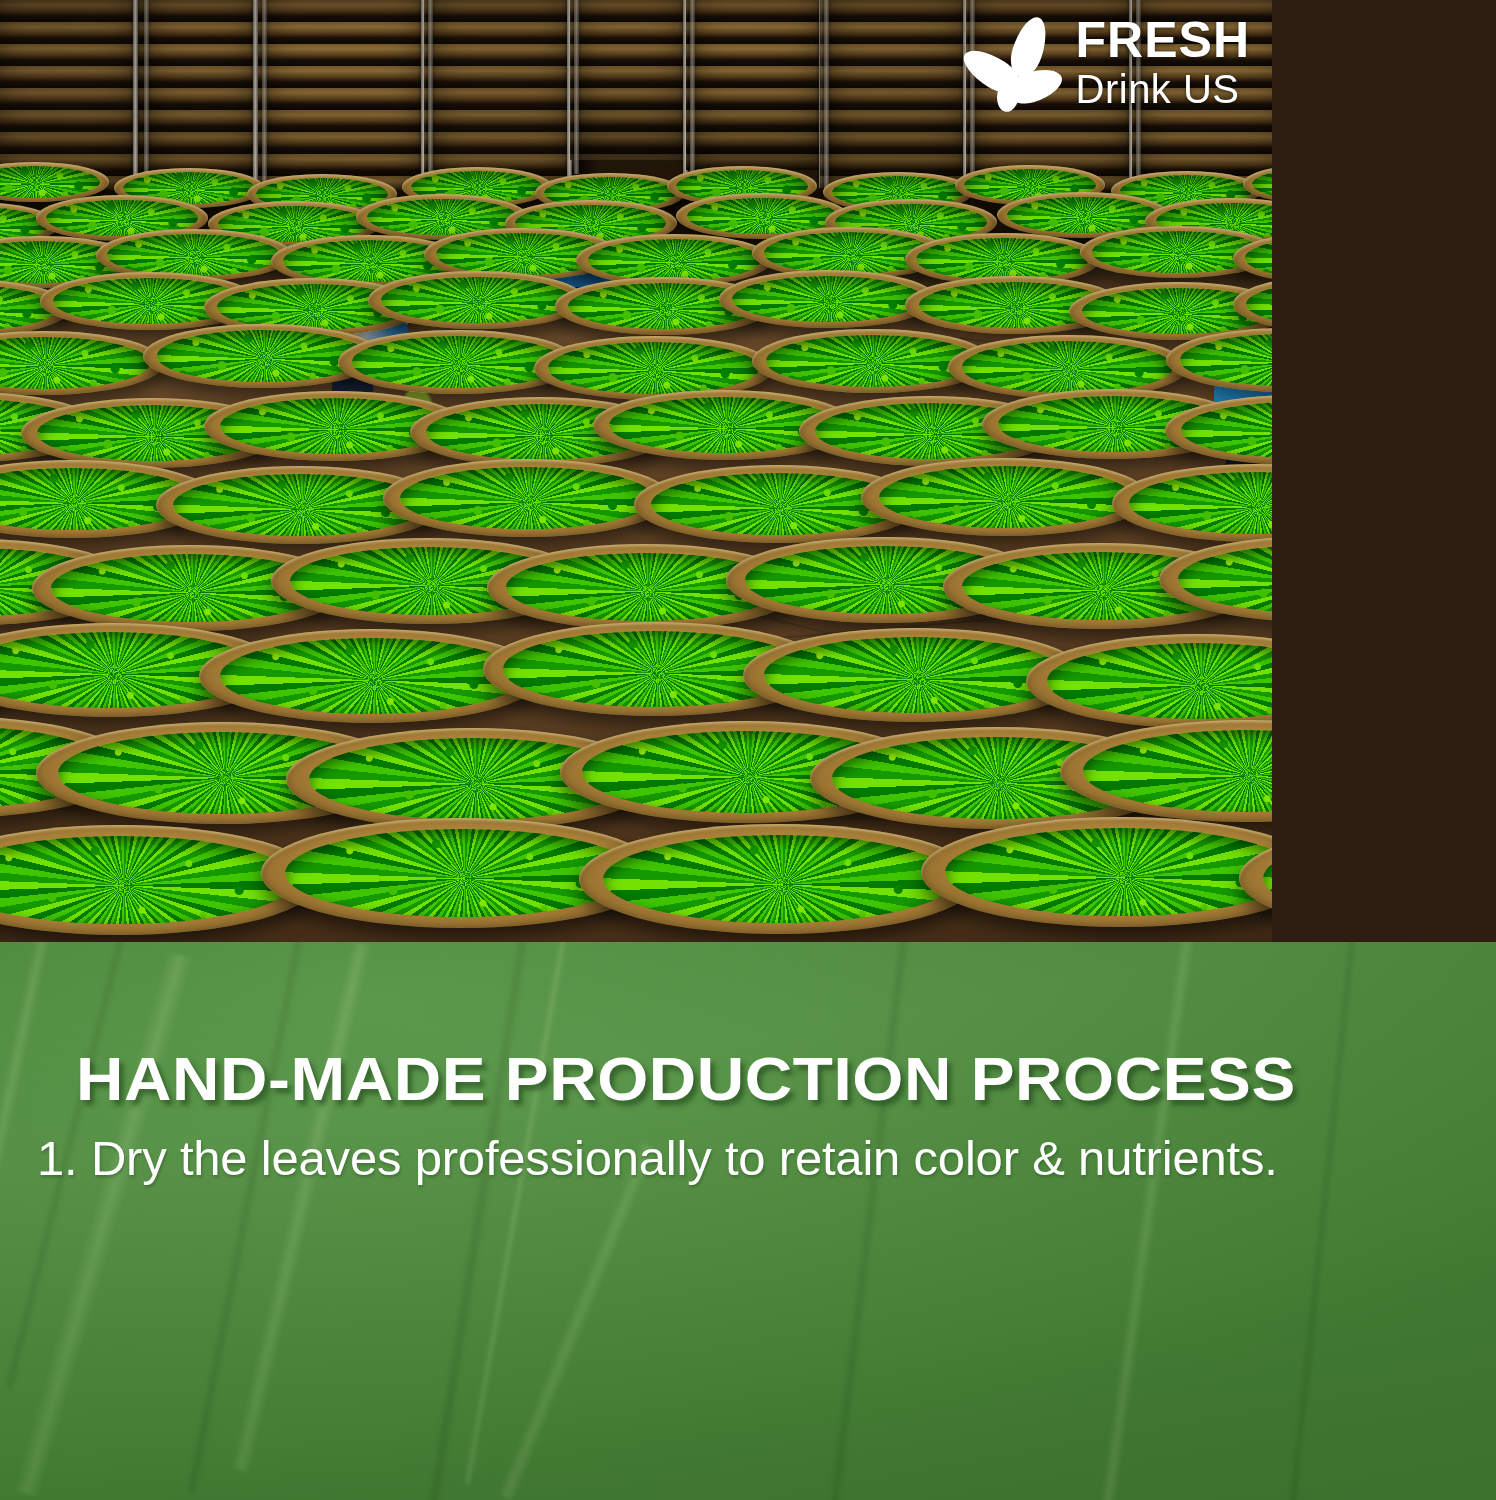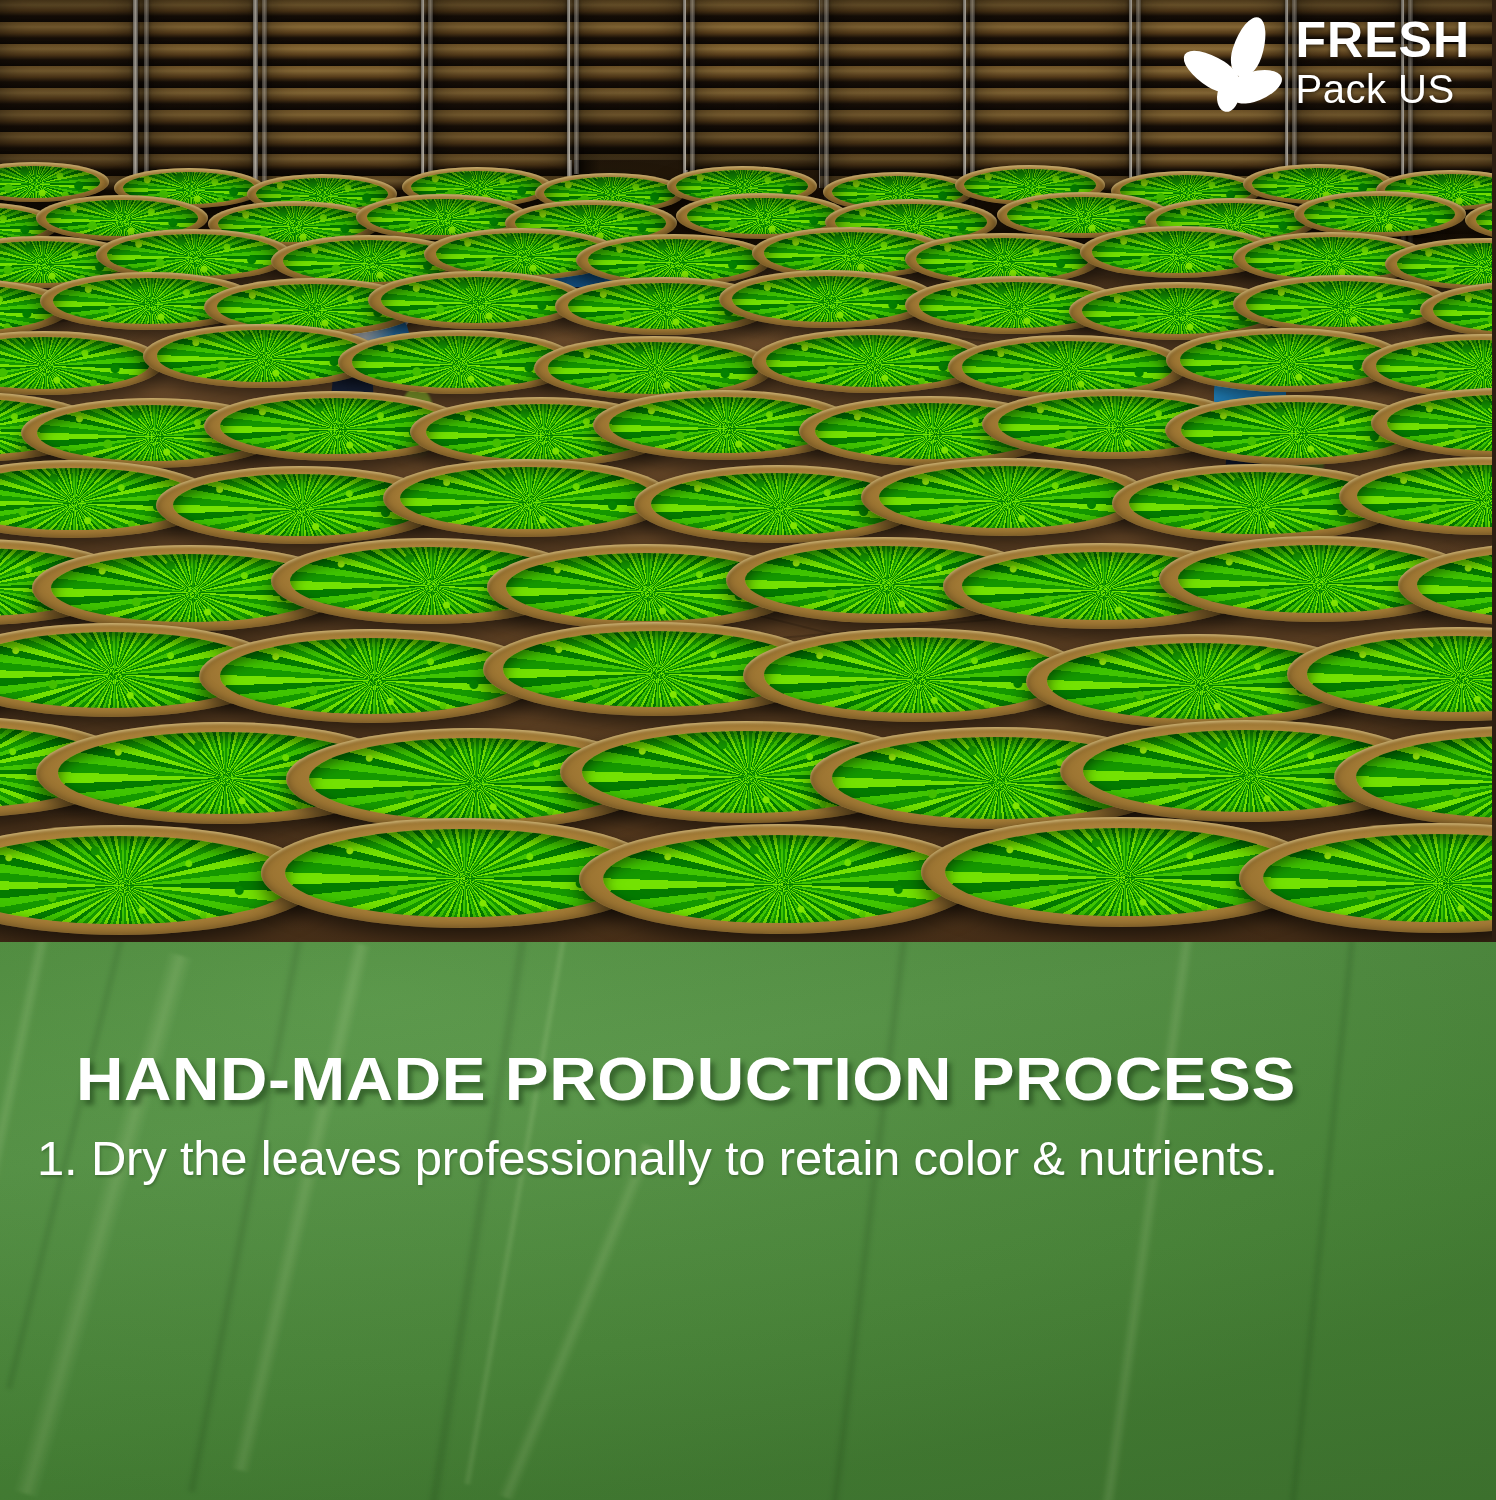--- a/index.html
+++ b/index.html
@@ -7,21 +7,21 @@
 
   #poster{
     position:relative;
     width:1496px;height:1500px;
     overflow:hidden;
     background:#2e1e12;
   }
 
   
   #photo{
-    position:absolute;left:0;top:0;width:1492px;height:942px;
+    position:absolute;left:0;top:0;width:1272px;height:942px;
     overflow:hidden;
     background:
       
       linear-gradient(178deg,#6b4a2a 0%, #7a5733 18%, #6e4d2c 45%, #5d4023 75%, #4a3119 100%);
   }
 
   
   .rack-wall{
     position:absolute;left:0;top:0;width:1496px;height:248px;
     background:linear-gradient(180deg,#140d07 0%,#1b120a 40%,#241809 75%,#2e1f0e 100%);
@@ -669,21 +669,21 @@
 
     <div id="logo">
       <div id="logo-mark">
         <span class="petal-a"></span>
         <span class="petal-b"></span>
         <span class="petal-c"></span>
         <span class="petal-d"></span>
       </div>
       <div id="logo-text">
         <div id="logo-fresh">FRESH</div>
-        <div id="logo-drink">Pack US</div>
+        <div id="logo-drink">Drink US</div>
       </div>
     </div>
   </div>
 
   <div id="panel">
     <div id="blades">
         <div class="blade" style="left: 40px; top: -30px; width: 16px; height: 520px; transform: rotate(12deg);"></div>
         <div class="blade-dark" style="left: 120px; top: -20px; width: 10px; height: 480px; transform: rotate(14deg);"></div>
         <div class="blade" style="left: 168px; top: 10px; width: 26px; height: 560px; transform: rotate(16deg);"></div>
         <div class="blade-dark" style="left: 300px; top: -40px; width: 12px; height: 600px; transform: rotate(11deg);"></div>

